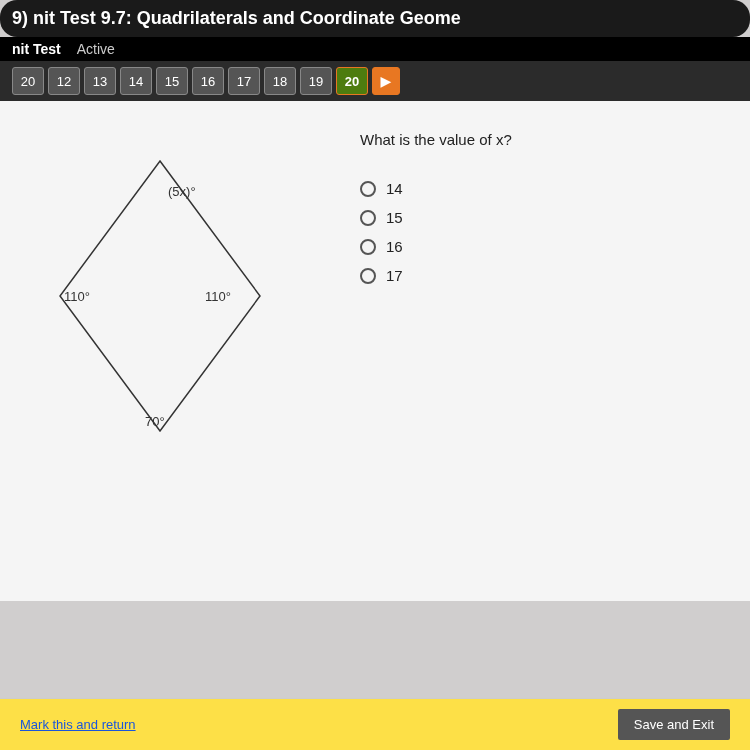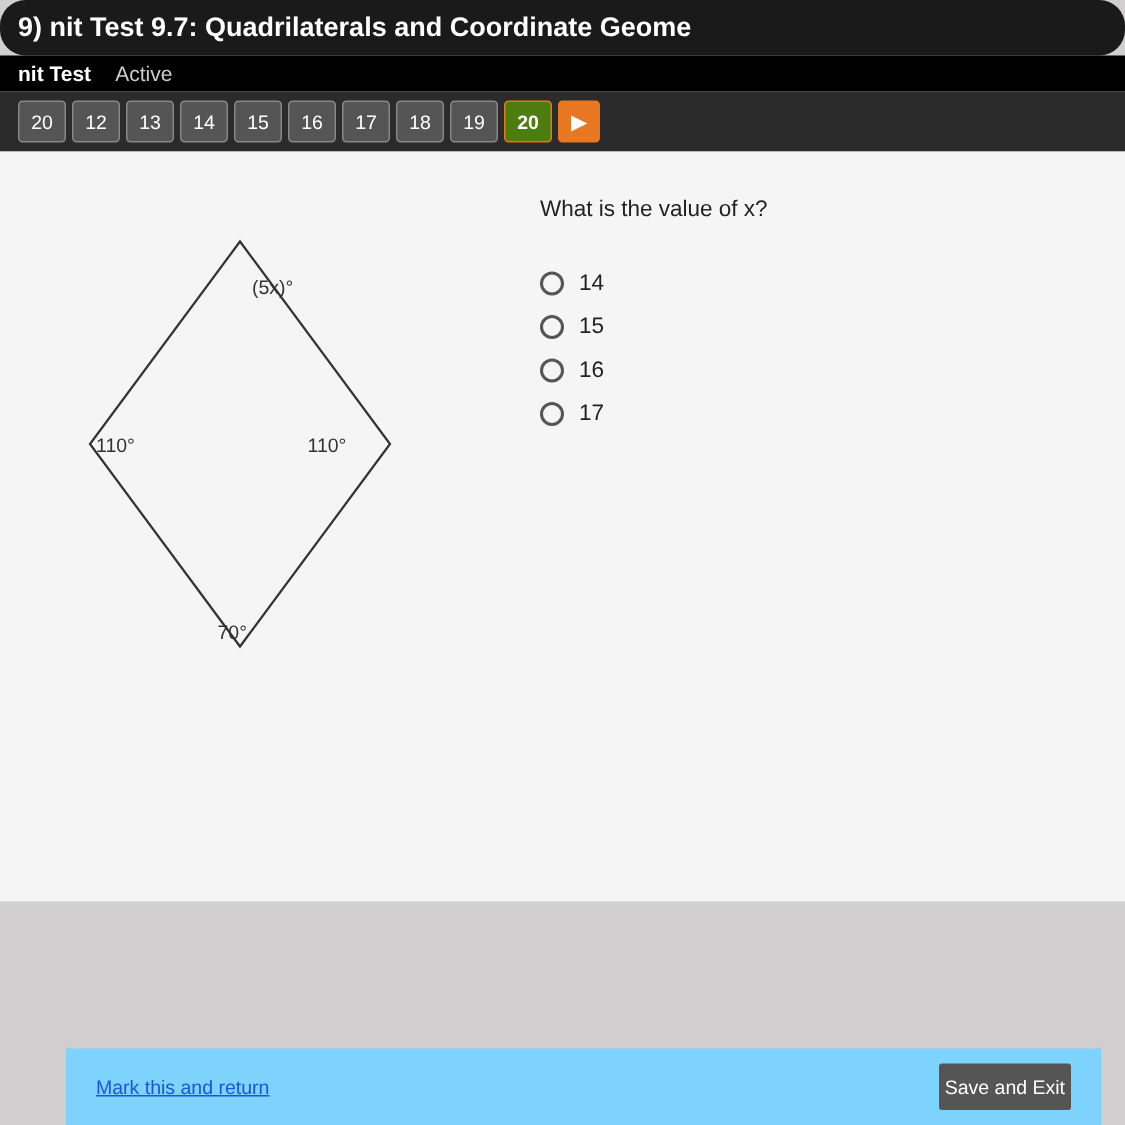--- a/index.html
+++ b/index.html
@@ -156,42 +156,41 @@
       border: 2px solid #555;
       display: inline-block;
       flex-shrink: 0;
     }
 
     
     .bottom-bar {
       position: absolute;
       bottom: 0;
       left: 0;
-      right: 16px;
-      background: #7dd3fc;
+      right: 0;
+      background: #fde047;
       border-top: 1px solid #ccc;
       padding: 10px 20px;
       display: flex;
       justify-content: space-between;
       align-items: center;
-      margin-left: 44px;
     }
 
     .mark-return-link {
       font-size: 13px;
       color: #1a56db;
       text-decoration: underline;
       cursor: pointer;
     }
 
     .save-exit-btn {
       background: #555;
       color: #fff;
       border: none;
-      padding: 8px 4px;
+      padding: 8px 16px;
       font-size: 13px;
       cursor: pointer;
       border-radius: 2px;
     }
 
     .angle-label {
       font-size: 13px;
       fill: #333;
     }
   </style>

